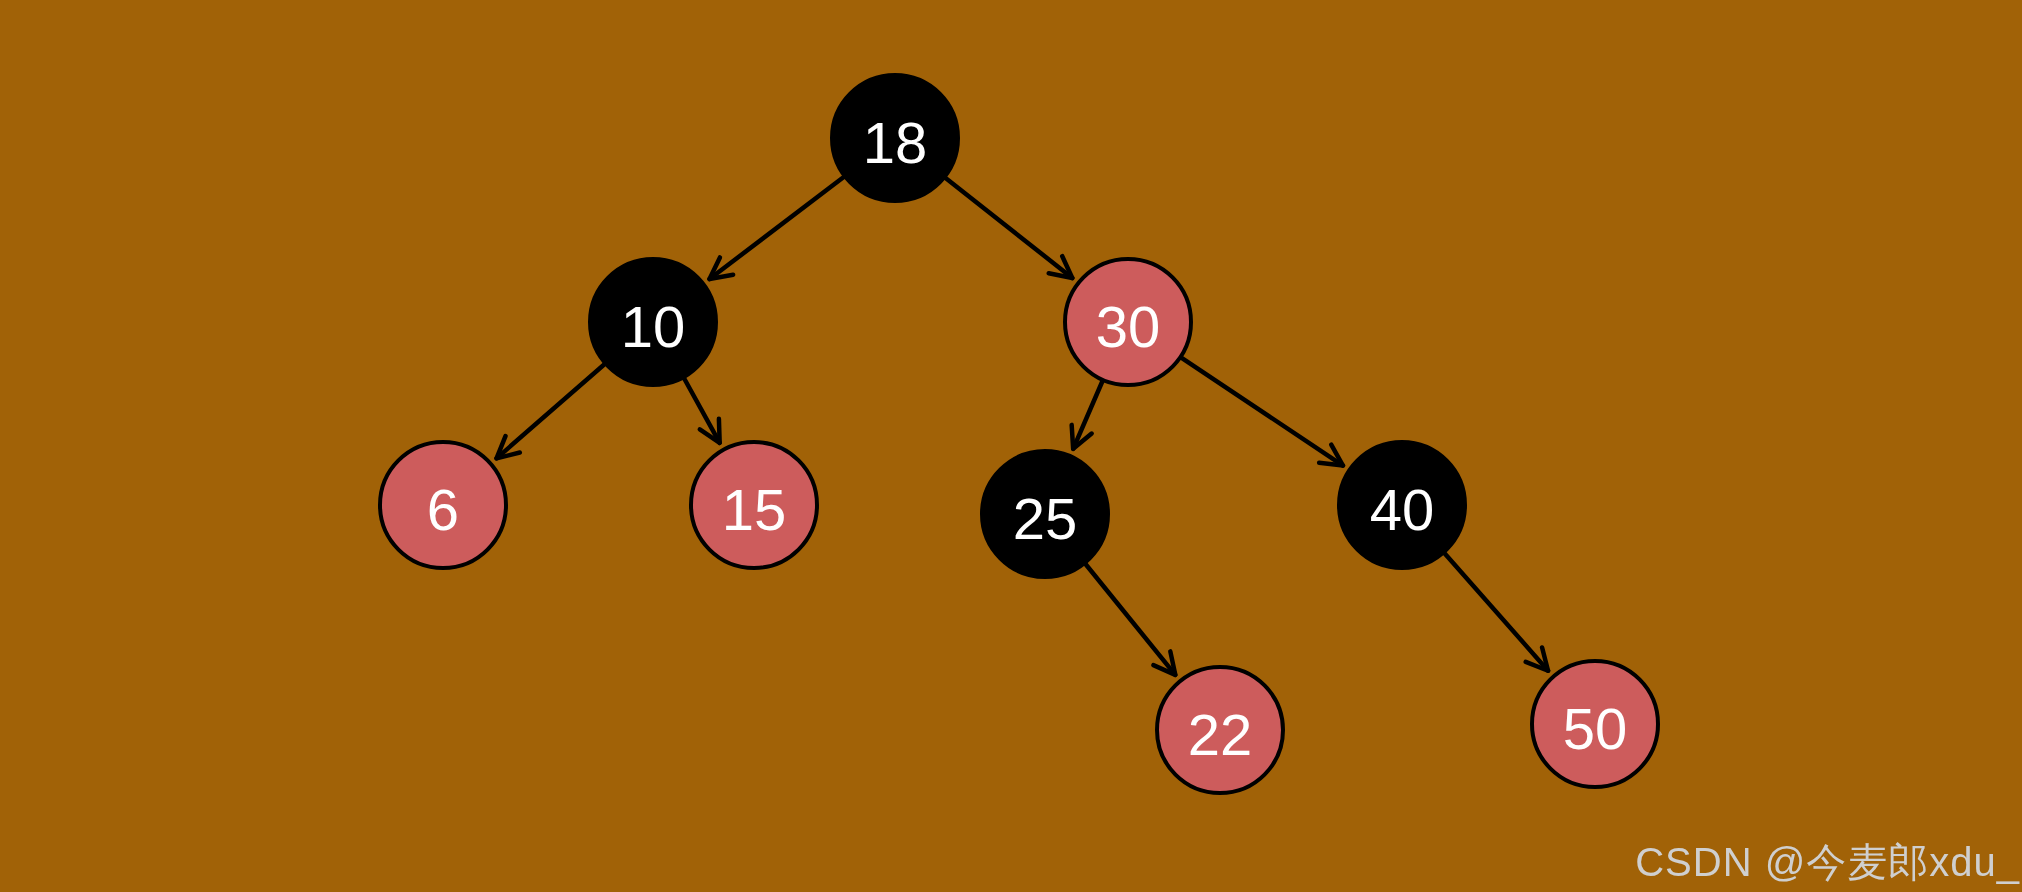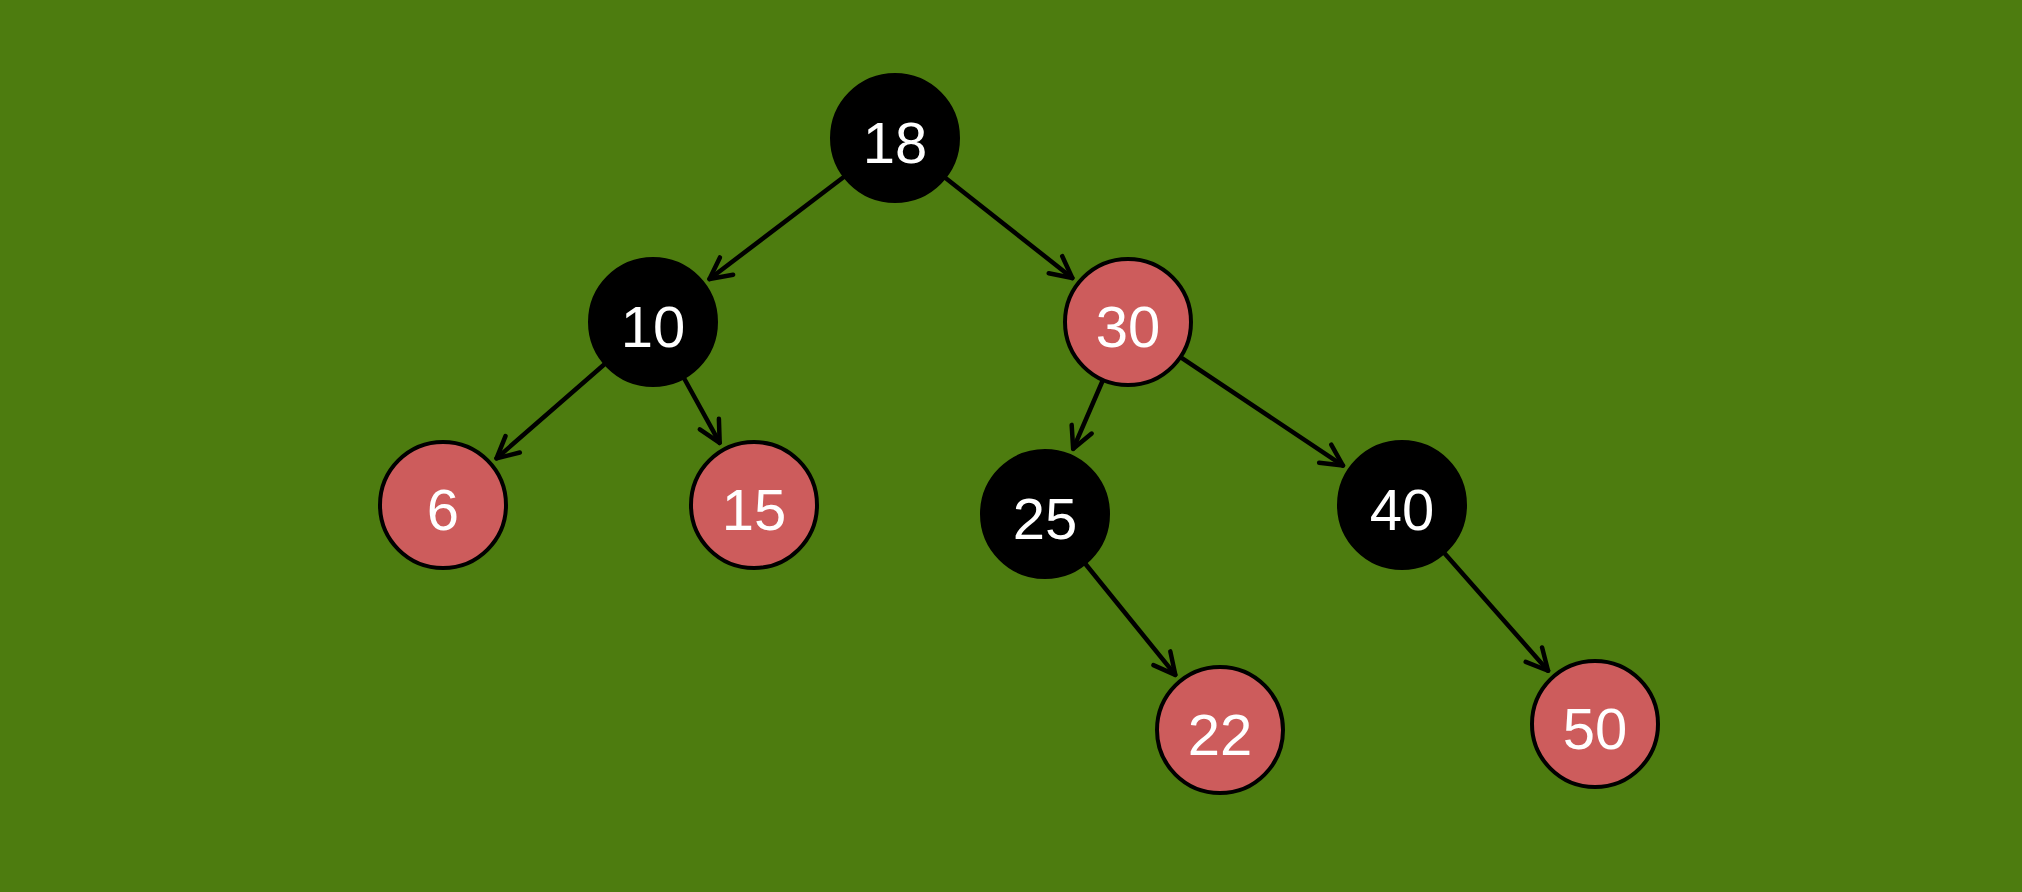--- a/index.html
+++ b/index.html
@@ -4,21 +4,21 @@
 <style>
   html, body {
     margin: 0;
     padding: 0;
     background: #ffffff;
   }
   .stage {
     position: relative;
     width: 2022px;
     height: 892px;
-    background: #4d7c0f;
+    background: #a16207;
     overflow: hidden;
     font-family: "Liberation Sans", "DejaVu Sans", sans-serif;
   }
   .tree-svg {
     position: absolute;
     left: 0;
     top: 0;
     width: 2022px;
     height: 892px;
     display: block;
@@ -106,13 +106,14 @@
       </g>
       <g>
         <circle cx="1220" cy="730" r="63" fill="#cd5c5c" stroke="#000000" stroke-width="4"></circle>
         <text x="1220" y="734" fill="#ffffff" font-size="58" text-anchor="middle" dominant-baseline="central">22</text>
       </g>
       <g>
         <circle cx="1595" cy="724" r="63" fill="#cd5c5c" stroke="#000000" stroke-width="4"></circle>
         <text x="1595" y="728" fill="#ffffff" font-size="58" text-anchor="middle" dominant-baseline="central">50</text>
       </g>
     </svg>
+  <div class="watermark">CSDN @今麦郎xdu_</div>
 </div>
 
 </body></html>

